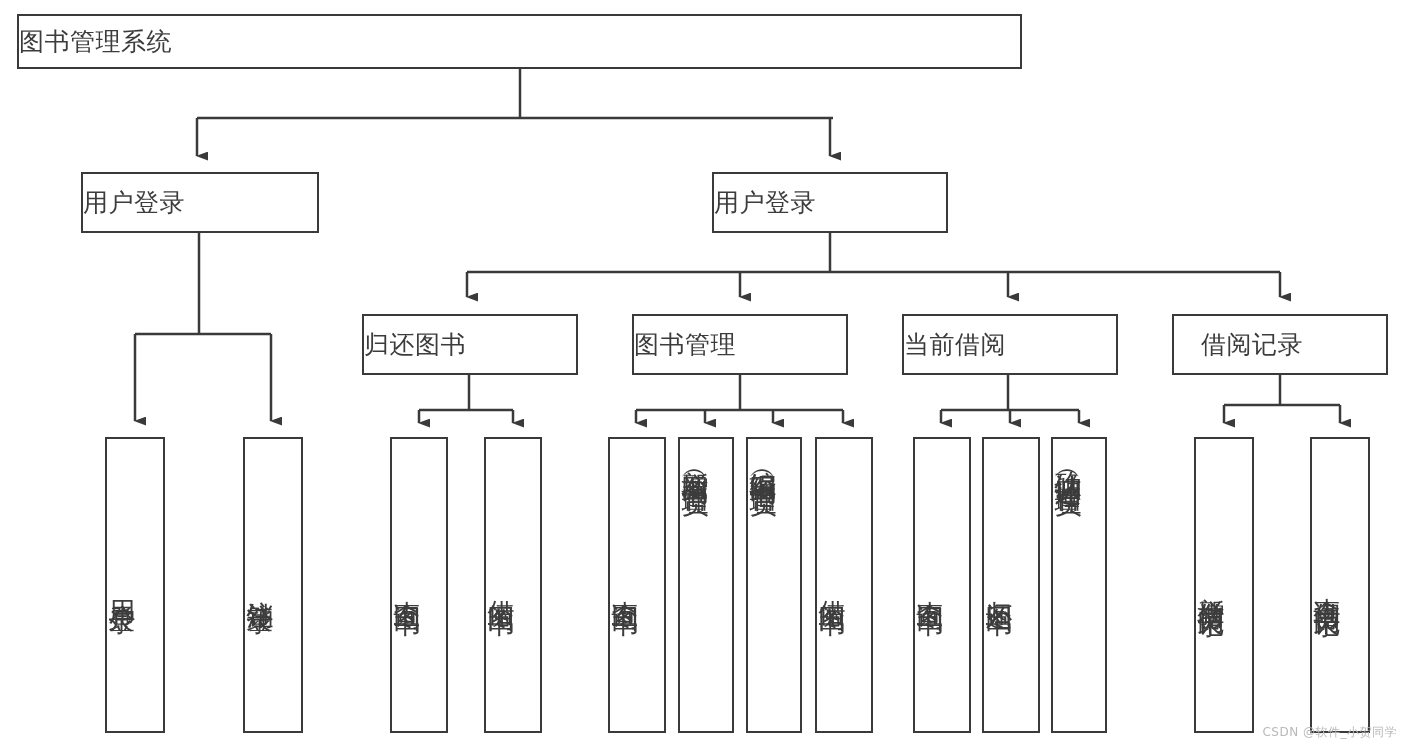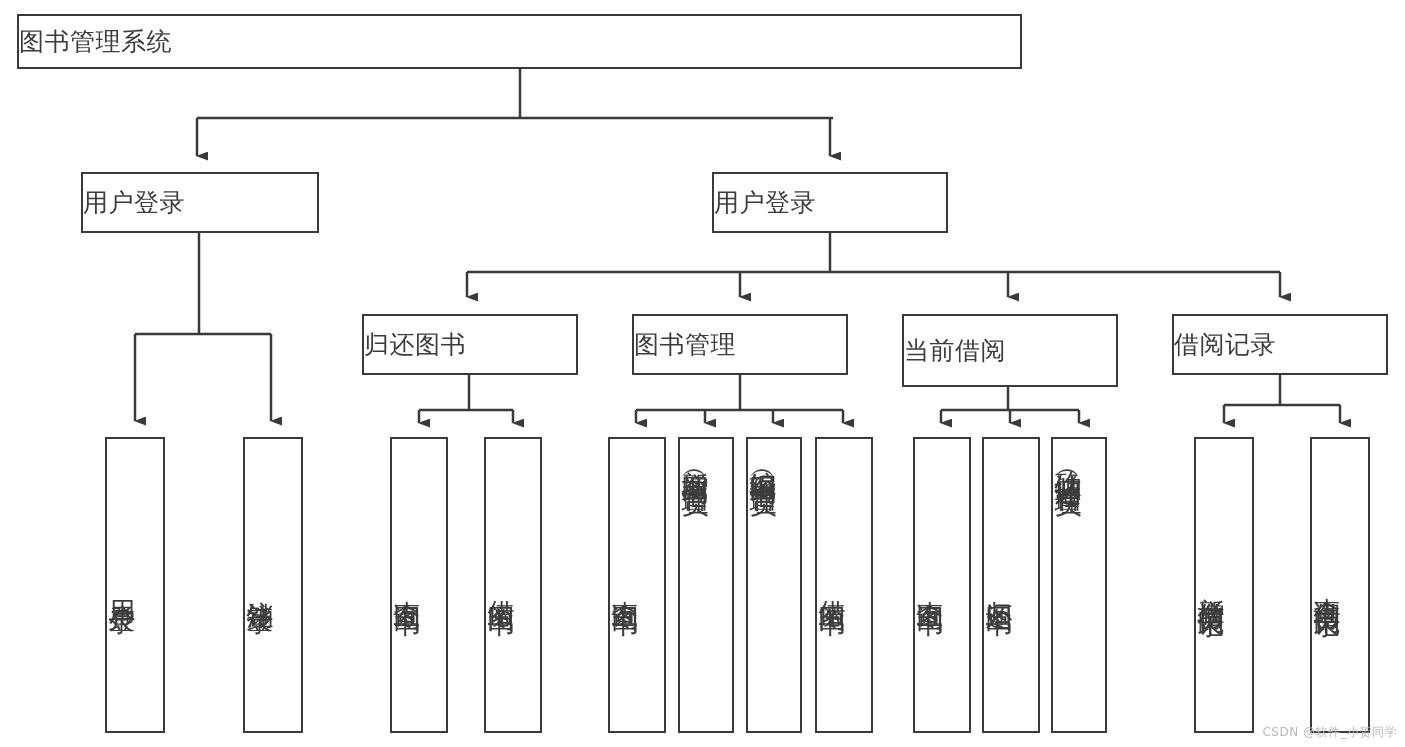--- a/index.html
+++ b/index.html
@@ -143,25 +143,25 @@
   </div>
 
   <div class="node-box node-horizontal" style="left:362px; top:314px; width:216px; height:61px;">
     <span class="node-label">归还图书</span>
   </div>
 
   <div class="node-box node-horizontal" style="left:632px; top:314px; width:216px; height:61px;">
     <span class="node-label">图书管理</span>
   </div>
 
-  <div class="node-box node-horizontal" style="left:902px; top:314px; width:216px; height:73px;">
+  <div class="node-box node-horizontal" style="left:902px; top:314px; width:216px; height:61px;">
     <span class="node-label">当前借阅</span>
   </div>
 
-  <div class="node-box node-horizontal" style="left:1172px; top:314px; width:216px; height:61px;">
+  <div class="node-box node-horizontal" style="left:1172px; top:314px; width:216px; height:61px;padding-left:27px;">
     <span class="node-label">借阅记录</span>
   </div>
 
   <div class="node-box node-vertical vcenter" style="left:105px; top:437px; width:60px; height:296px;">
     <span class="node-label">用户登录</span>
   </div>
 
   <div class="node-box node-vertical vcenter" style="left:243px; top:437px; width:60px; height:296px;">
     <span class="node-label">注销登录</span>
   </div>

